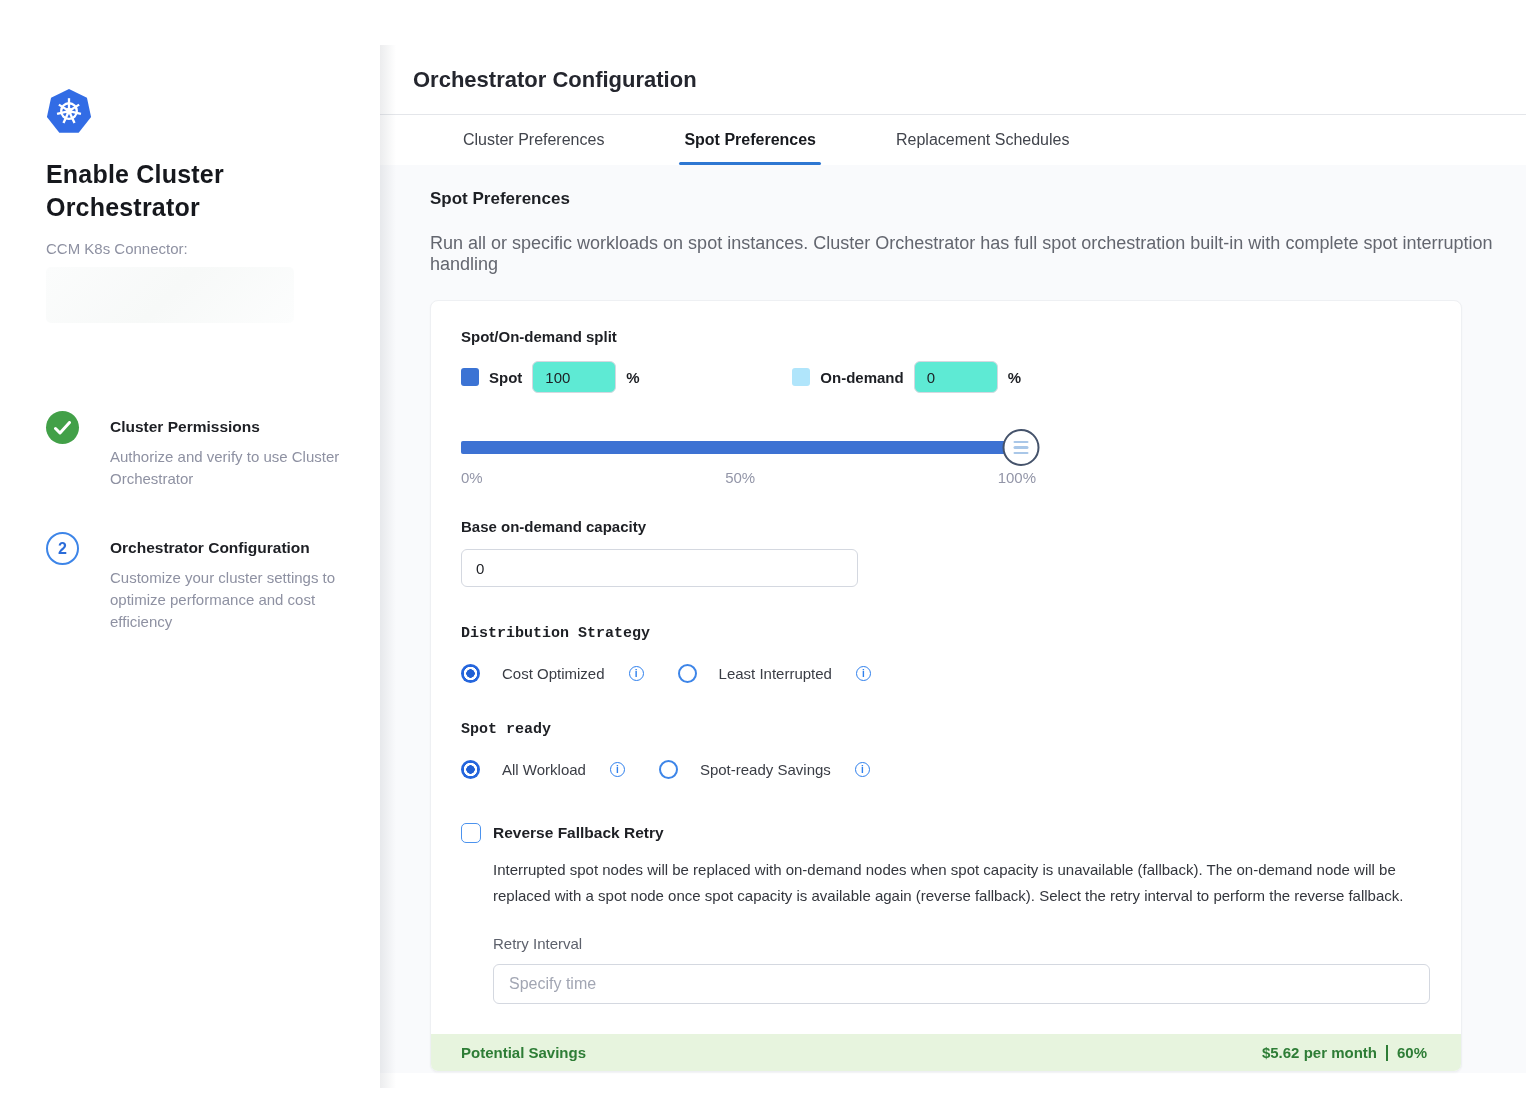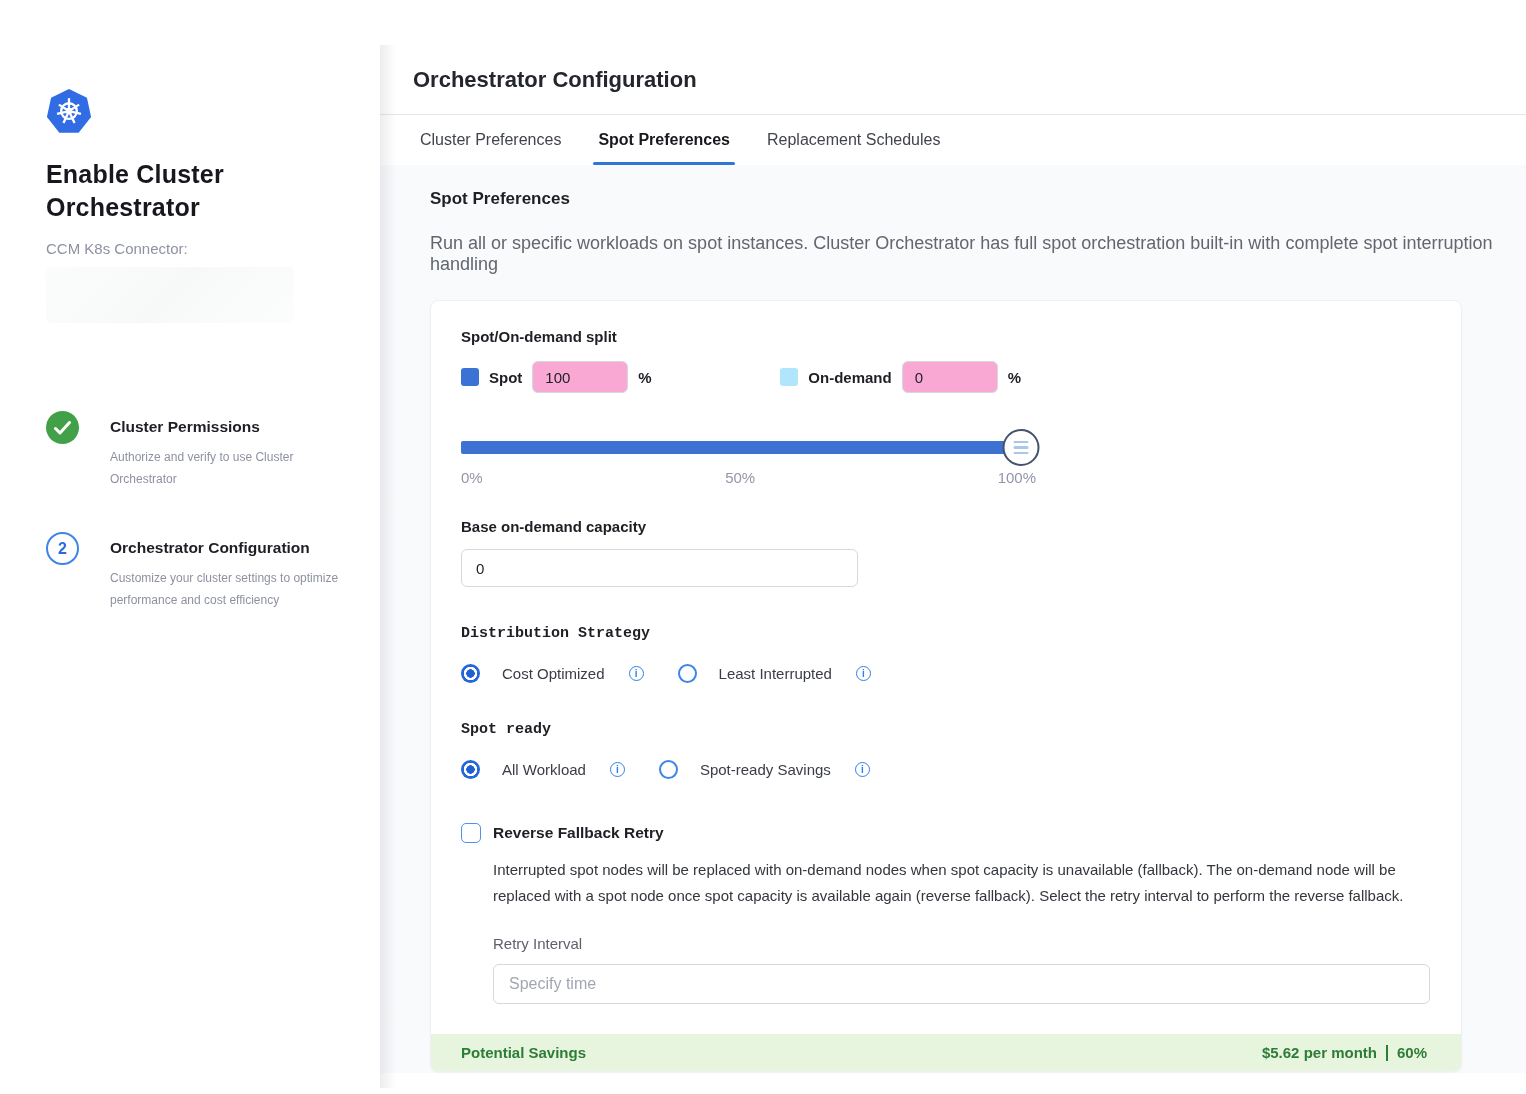--- a/index.html
+++ b/index.html
@@ -24,33 +24,33 @@
   .step-check {
     width:33px; height:33px; border-radius:50%; background:#42a048;
     display:flex; align-items:center; justify-content:center;
   }
   .step-num {
     width:33px; height:33px; border-radius:50%; background:#fff;
     border:2px solid #3d85e8; color:#2b6cd9; font-weight:bold; font-size:16px;
     display:flex; align-items:center; justify-content:center;
   }
   .step-title { font-size:15.5px; font-weight:bold; color:#1d1f24; padding-top:7px; }
-  .step-desc { margin-top:10px; font-size:12px; line-height:22px; color:#8e91a2; max-width:250px; }
+  .step-desc { margin-top:10px; font-size:15px; line-height:22px; color:#8e91a2; max-width:250px; }
   
   .main {
     position:absolute; left:380px; top:45px; width:1146px; height:1043px; background:#fff;
   }
   .main-left-shadow {
     position:absolute; left:0; top:0; width:16px; height:100%;
     background:linear-gradient(to right, rgba(120,125,135,.14), rgba(120,125,135,0)); pointer-events:none;
   }
   .main-title { padding:22px 0 0 33px; font-size:22px; font-weight:bold; color:#24262e; }
   .divider { height:1px; background:#e4e6ea; margin-top:21px; }
   .tabbar { display:flex; gap:37px; padding-left:40px; height:50px; align-items:center; position:relative; }
-  .tab { font-size:16px; color:#41444c; cursor:pointer; position:relative; height:100%; display:flex; align-items:center; }
+  .tab { font-size:16px; color:#41444c; cursor:pointer; position:relative; height:100%; display:flex; align-items:center;margin-left:43px; }
   .tab.active { font-weight:bold; color:#17191e; }
   .tab.active::after {
     content:""; position:absolute; left:-5px; right:-5px; bottom:0; height:3px;
     background:#2e77d2; border-radius:3px;
   }
   .content { background:#f9fafc; height:908px; padding:24px 0 0 50px; }
   .sec-heading { font-size:17px; font-weight:bold; color:#1d1f24; }
   .sec-desc { margin-top:24px; font-size:18px; color:#63666f; }
   
   .card {
@@ -59,22 +59,22 @@
   }
   .card-body { padding:27px 30px 0 30px; }
   .field-label { font-size:15px; font-weight:bold; color:#1d1f24; }
   .split-block { width:560px; }
   .split-legend { display:flex; align-items:center; margin-top:16px; }
   .swatch { width:18px; height:18px; border-radius:3px; }
   .swatch.spot { background:#3b73d4; }
   .swatch.ondemand { background:#b0e5fb; }
   .legend-label { font-size:15px; font-weight:bold; color:#1d1f24; margin:0 10px 0 10px; }
   .pct-input {
-    width:96px; height:32px; border:1px solid #d4d8e0; border-radius:6px;
-    font-size:15px; padding:0 12px; color:#1d1f24; font-family:inherit; background:#f9a8d4;
+    width:84px; height:32px; border:1px solid #d4d8e0; border-radius:6px;
+    font-size:15px; padding:0 12px; color:#1d1f24; font-family:inherit; background:#5eead4;
   }
   .pct-sign { font-size:15px; font-weight:bold; margin-left:10px; color:#1d1f24; }
   .legend-group { display:flex; align-items:center; }
   .legend-group.right { margin-left:auto; }
   .slider-wrap { position:relative; margin-top:36px; height:36px; }
   .slider-track { position:absolute; left:0; top:12px; width:560px; height:13px; background:#e8eaef; border-radius:2px; }
   .slider-fill { position:absolute; left:0; top:0; height:13px; background:#3d72d3; border-radius:2px; }
   .slider-handle {
     position:absolute; top:0; width:37px; height:37px; border-radius:50%;
     background:#fff; border:2px solid #45536b; transform:translateX(-50%);

